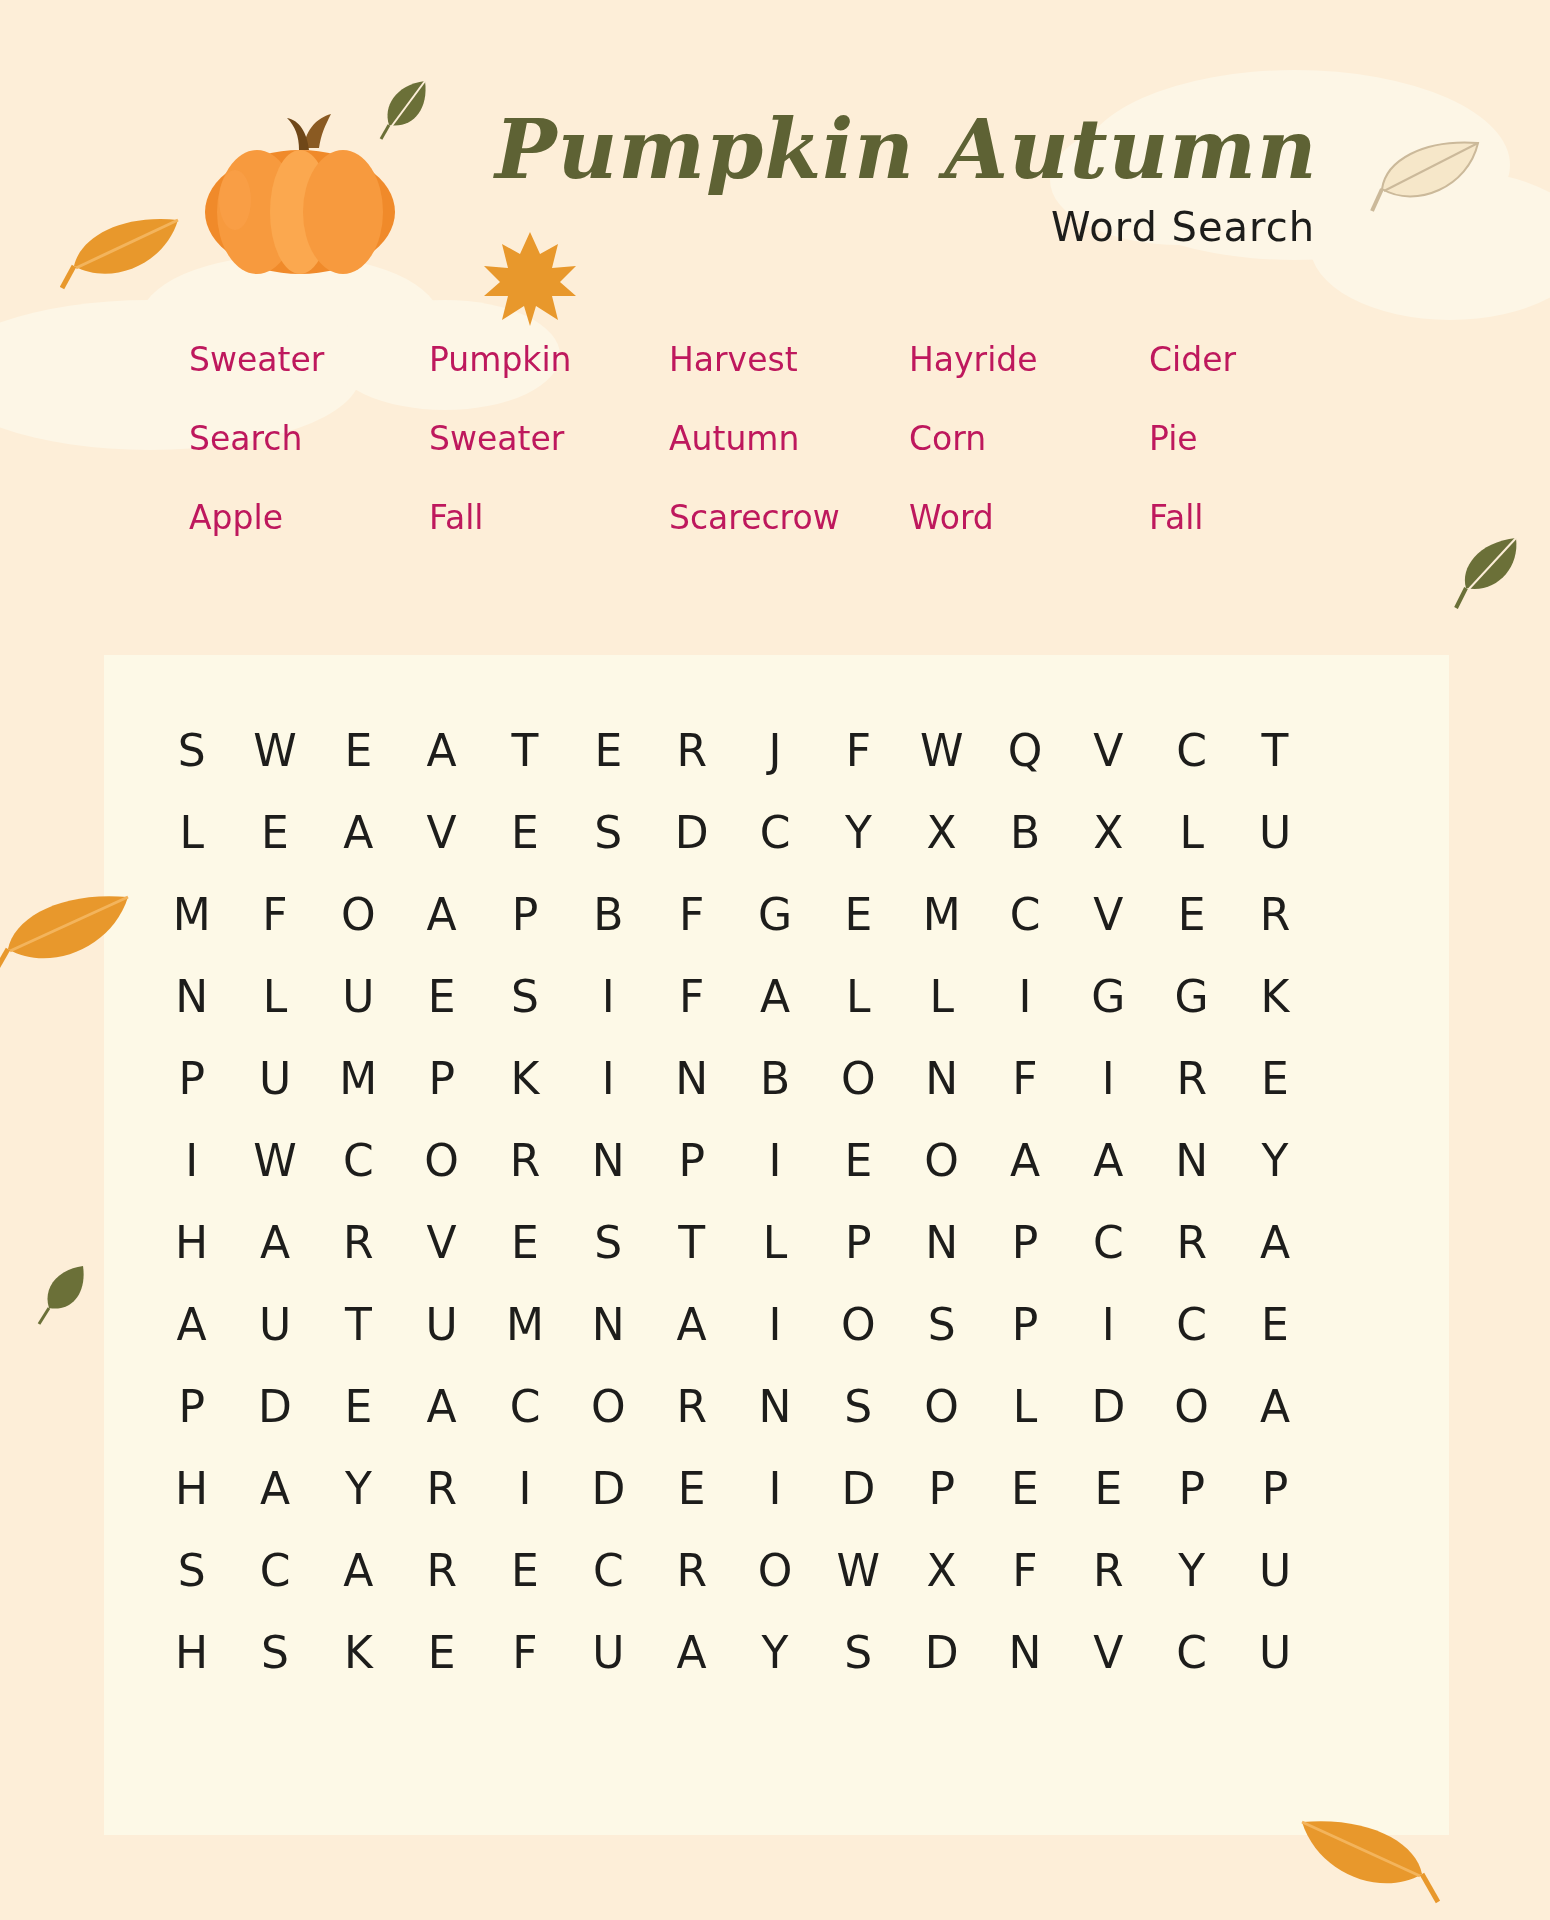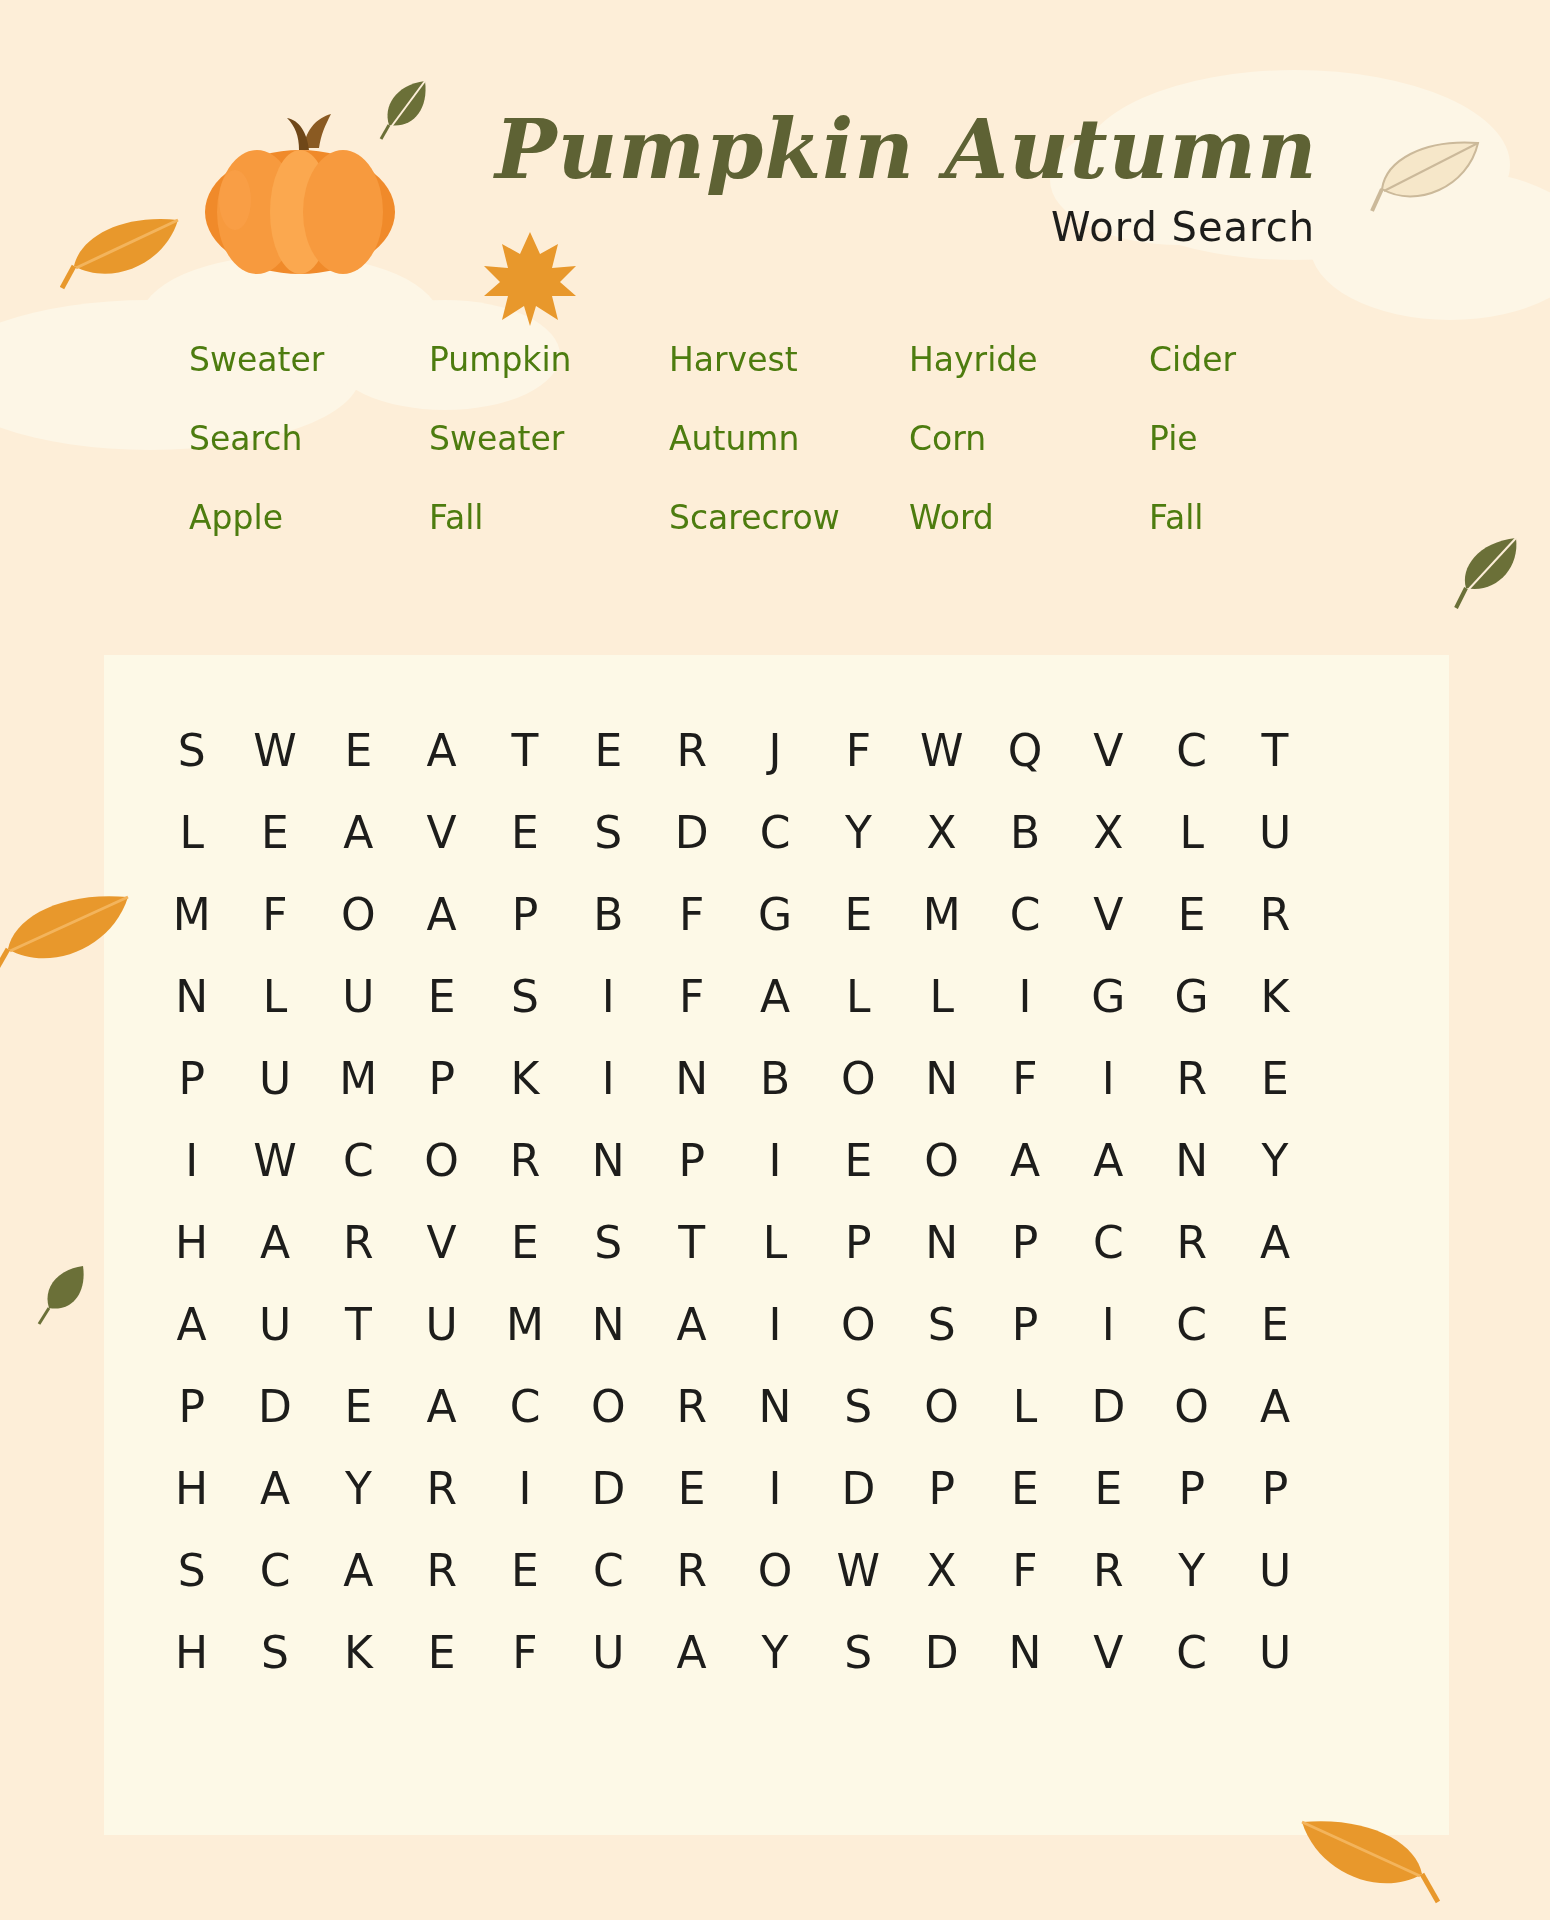--- a/index.html
+++ b/index.html
@@ -83,21 +83,21 @@
     width: 1200px;
     padding-top: 10px;
     display: grid;
     grid-template-columns: repeat(5, 1fr);
     row-gap: 40px;
     column-gap: 0px;
   }
   .word {
     font-family: "DejaVu Sans", sans-serif;
     font-size: 33px;
-    color: #4d7c0f;
+    color: #be185d;
     text-align: left;
     padding-left: 14px;
   }
 
   
   .grid-panel {
     position: absolute;
     left: 104px;
     top: 655px;
     width: 1345px;

